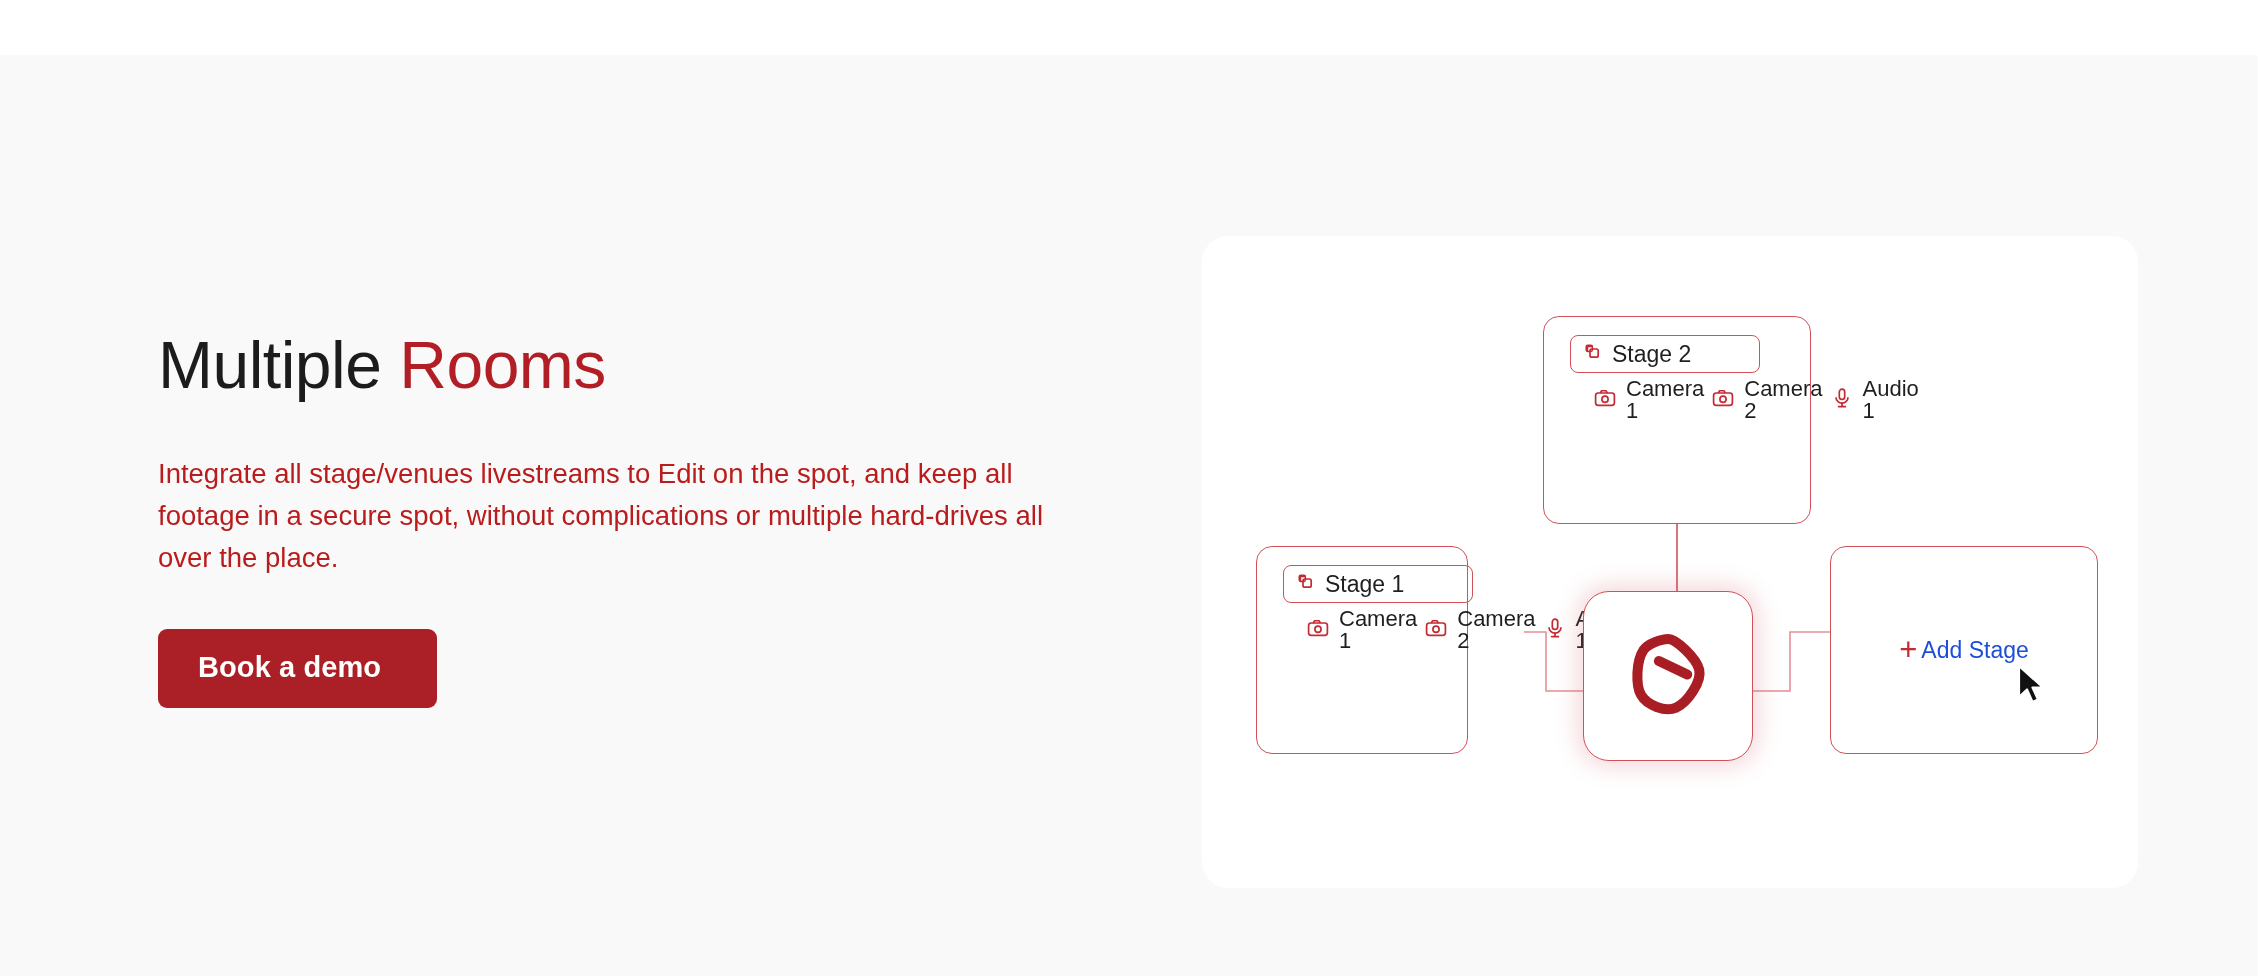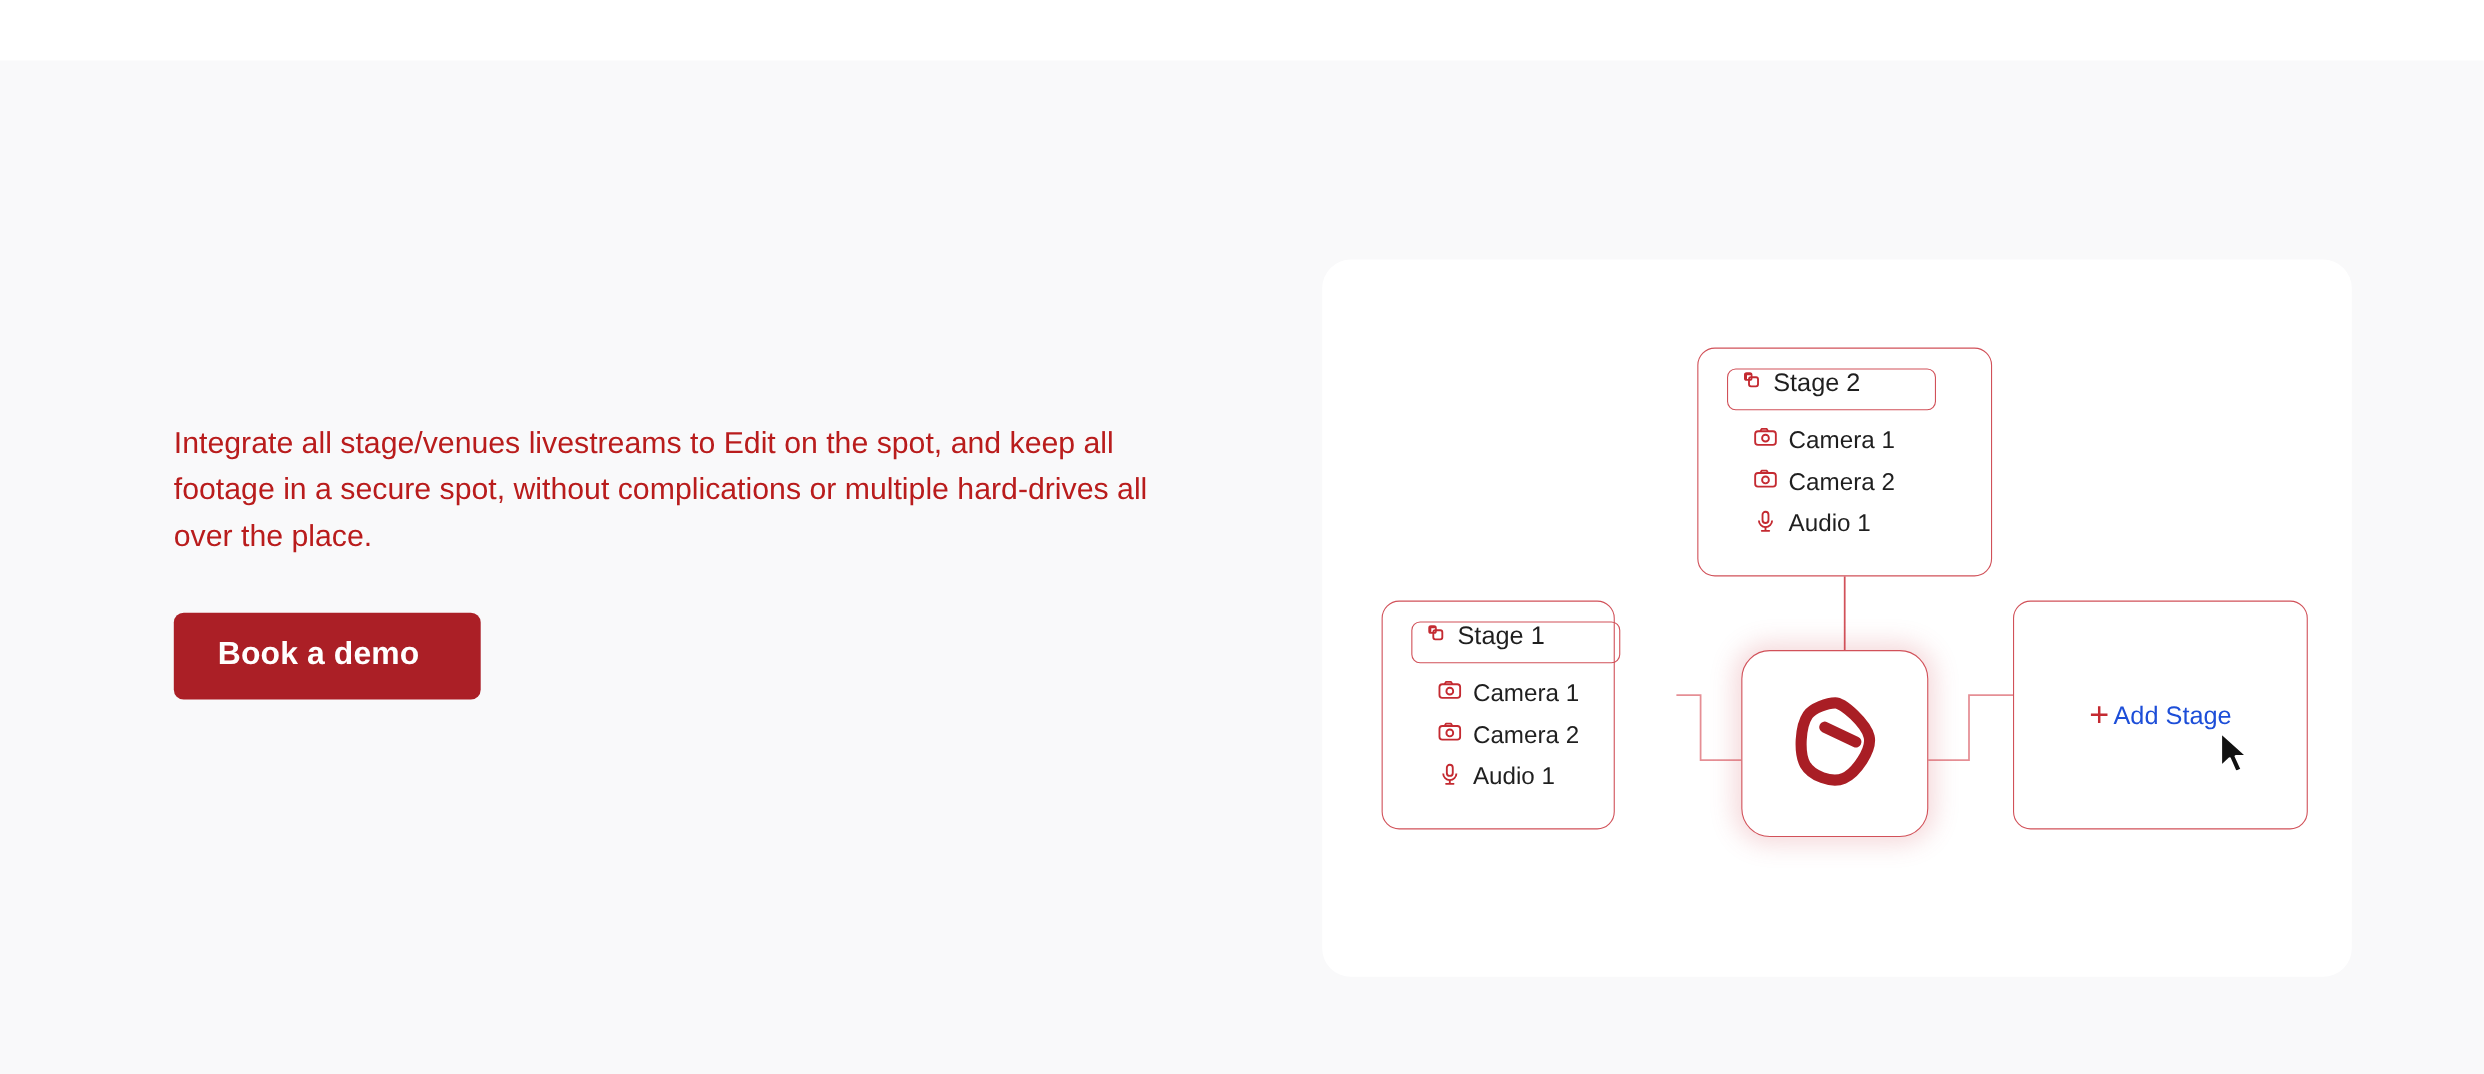--- a/index.html
+++ b/index.html
@@ -84,32 +84,32 @@
   #card-stage1{ left:54px;  top:310px; width:212px; height:208px; }
   #card-add{    left:628px; top:310px; width:268px; height:208px; }
 
   .stage-pill{
     position:absolute;
     left:26px;top:18px;
     width:190px;height:38px;
     border:1.5px solid #d15159;
     border-radius:8px;
     box-sizing:border-box;
-    display:flex;align-items:flex-start;
+    display:flex;align-items:center;
     padding-left:12px;
     gap:9px;
   }
   .stage-pill .label{
     font-size:23px;color:#1f1f1f;line-height:1;
     font-family:"Liberation Sans", sans-serif;
   }
   .dev-list{
     position:absolute;
     left:50px;top:68px;
-    display:flex;flex-direction:column;gap:8px;
+    display:flex;flex-direction:row;gap:8px;
   }
   .dev-row{
     display:flex;align-items:center;gap:10px;height:30px;
   }
   .dev-row .label{
     font-size:22px;color:#1f1f1f;line-height:1;
   }
   .ico{display:block;}
   
   .add-inner{
@@ -142,20 +142,21 @@
     pointer-events:none;
   }
 </style>
 </head>
 <body>
 
 <div class="page">
   <div class="section"></div>
 
   <div class="left-col">
+    <h1 class="headline"><span>Multiple </span><span class="accent">Rooms</span></h1>
 
     <p class="body-copy">Integrate all stage/venues livestreams to Edit on the spot, and keep all footage in a secure spot, without complications or multiple hard-drives all over the place.</p>
 
     <button class="cta">Book a demo</button>
   </div>
 
   <div class="panel">
     <div class="canvas">
 
       <svg class="wires" viewBox="0 0 936 652">

